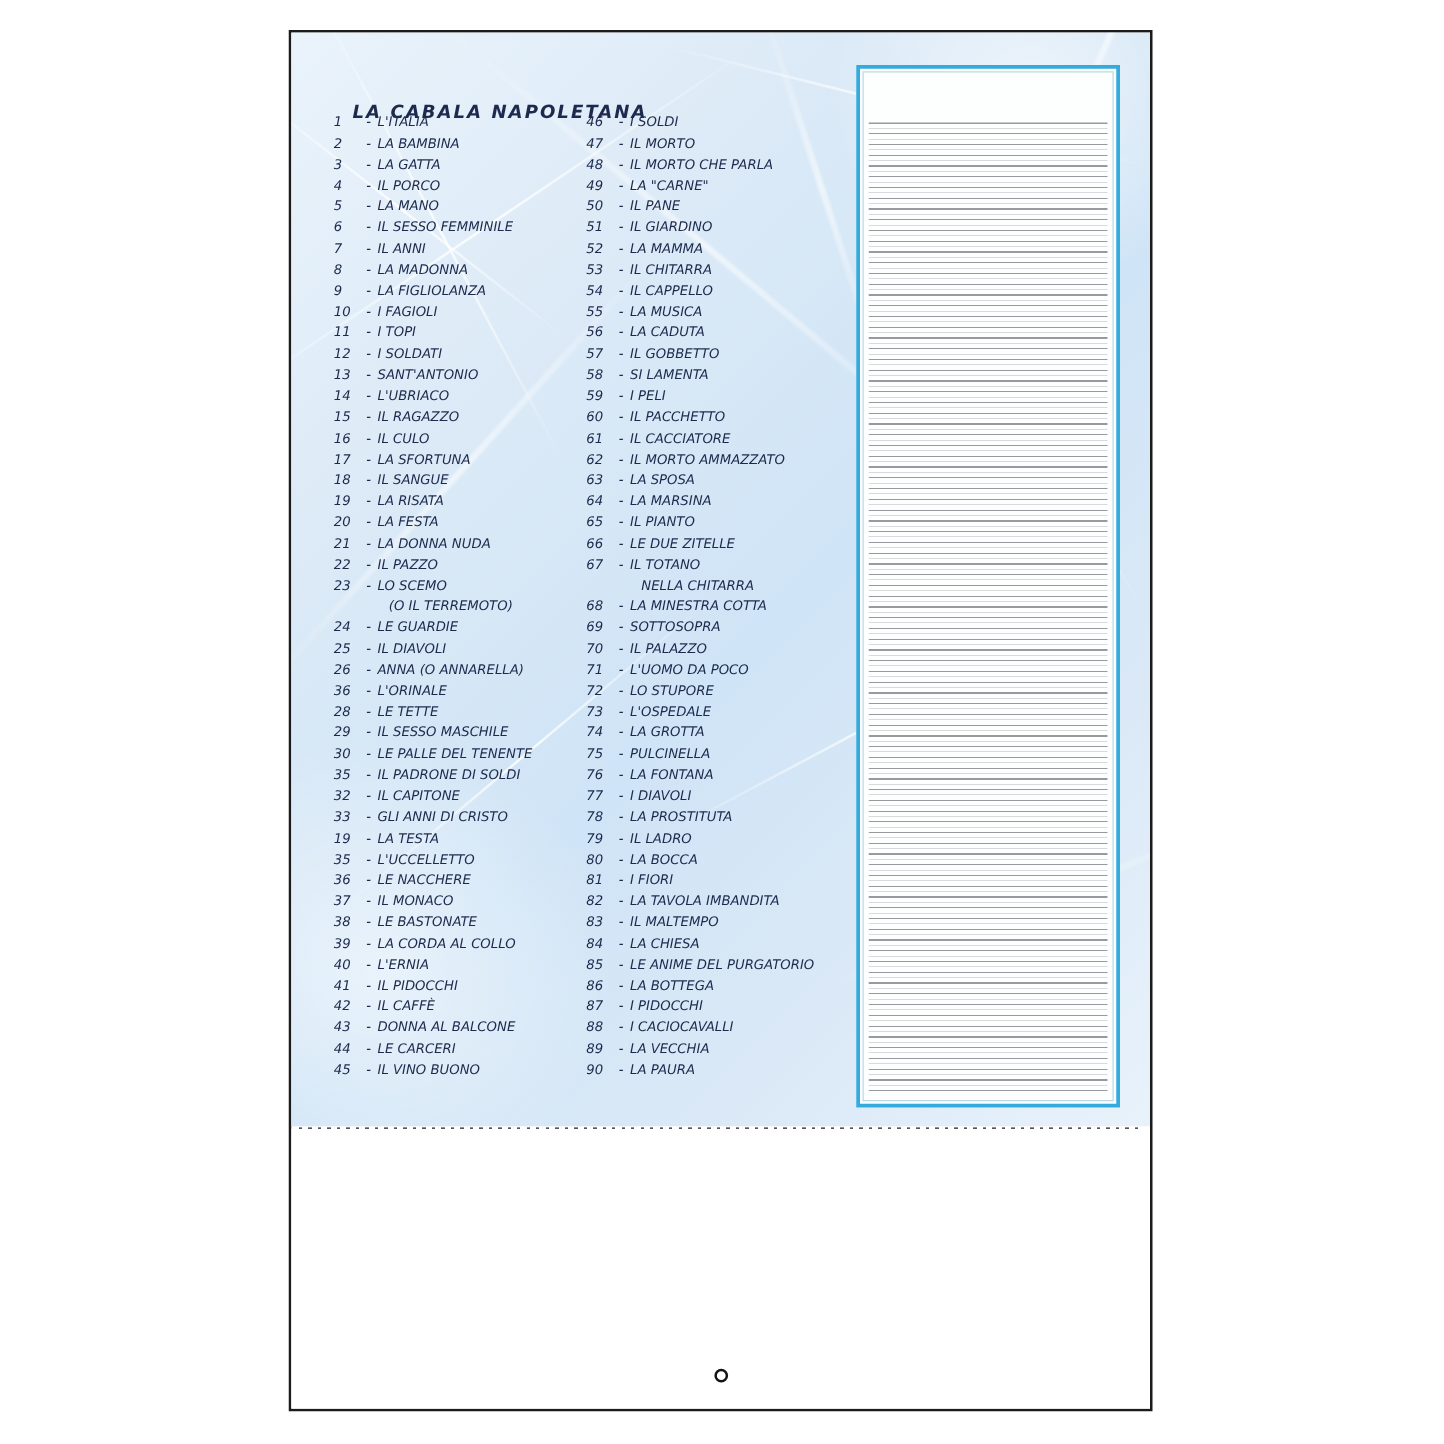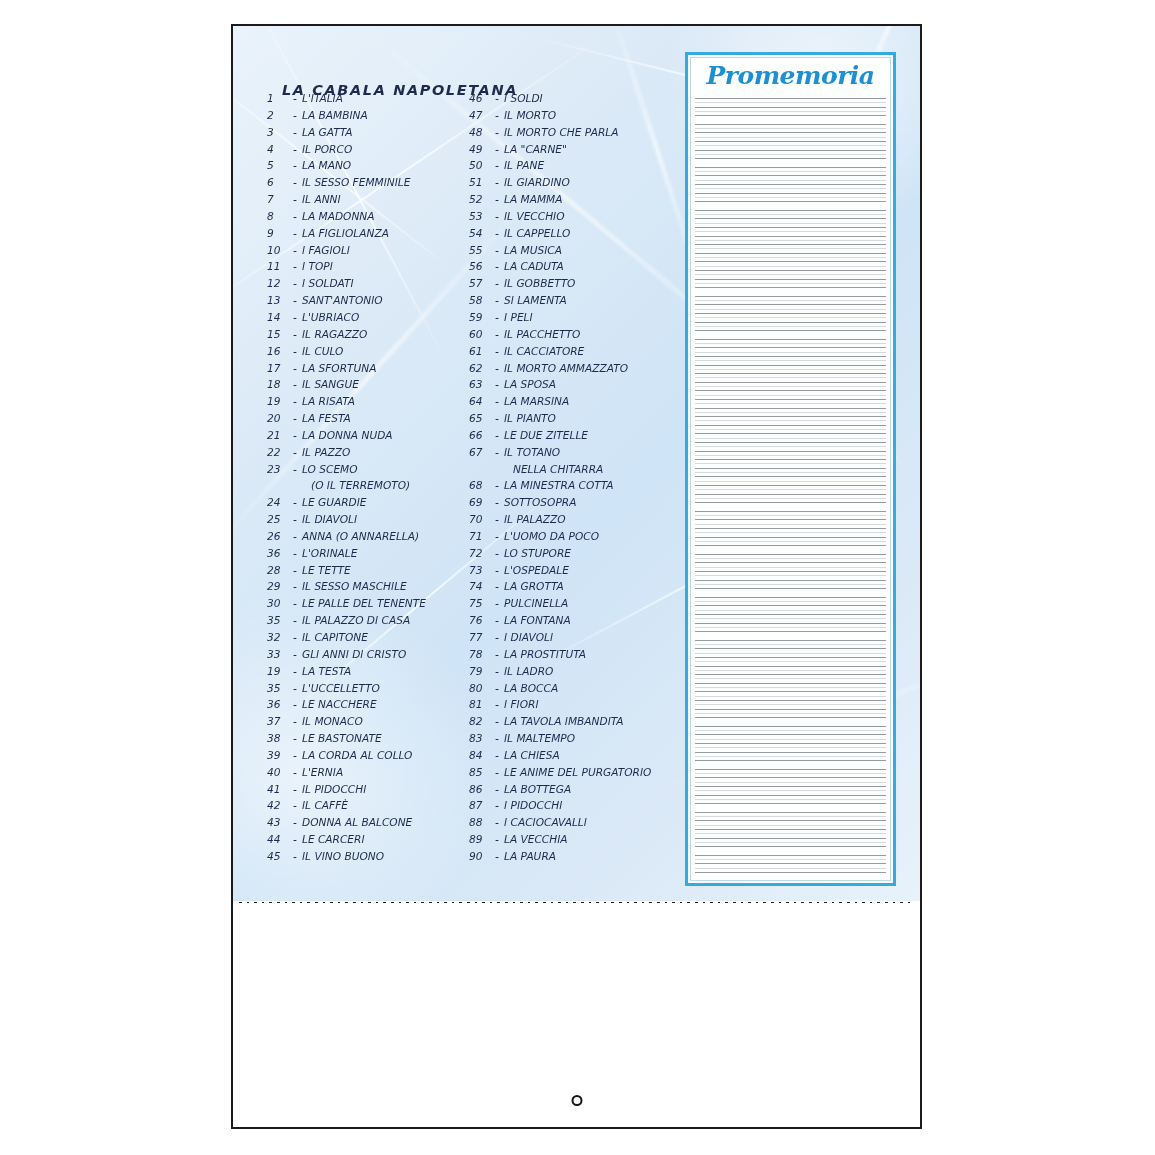--- a/index.html
+++ b/index.html
@@ -374,21 +374,21 @@
           <span class="lbl">IL SESSO MASCHILE</span>
         </div>
         <div class="entry">
           <span class="num">30</span>
           <span class="dash">-</span>
           <span class="lbl">LE PALLE DEL TENENTE</span>
         </div>
         <div class="entry">
           <span class="num">35</span>
           <span class="dash">-</span>
-          <span class="lbl">IL PALAZZO DI CASA</span>
+          <span class="lbl">IL PADRONE DI SOLDI</span>
         </div>
         <div class="entry">
           <span class="num">32</span>
           <span class="dash">-</span>
           <span class="lbl">IL CAPITONE</span>
         </div>
         <div class="entry">
           <span class="num">33</span>
           <span class="dash">-</span>
           <span class="lbl">GLI ANNI DI CRISTO</span>
@@ -486,21 +486,21 @@
           <span class="lbl">IL GIARDINO</span>
         </div>
         <div class="entry">
           <span class="num">52</span>
           <span class="dash">-</span>
           <span class="lbl">LA MAMMA</span>
         </div>
         <div class="entry">
           <span class="num">53</span>
           <span class="dash">-</span>
-          <span class="lbl">IL VECCHIO</span>
+          <span class="lbl">IL CHITARRA</span>
         </div>
         <div class="entry">
           <span class="num">54</span>
           <span class="dash">-</span>
           <span class="lbl">IL CAPPELLO</span>
         </div>
         <div class="entry">
           <span class="num">55</span>
           <span class="dash">-</span>
           <span class="lbl">LA MUSICA</span>
@@ -682,21 +682,20 @@
         </div>
         <div class="entry">
           <span class="num">90</span>
           <span class="dash">-</span>
           <span class="lbl">LA PAURA</span>
         </div>
       </div>
 
     <div id="notepad">
       <div id="notepad-inner">
-        <div id="notepad-title">Promemoria</div>
         <div id="notepad-lines"></div>
       </div>
     </div>
   </div>
 
   <div id="perforation"></div>
 
   <div id="bottom-area">
     <div id="punch-hole"></div>
   </div>

